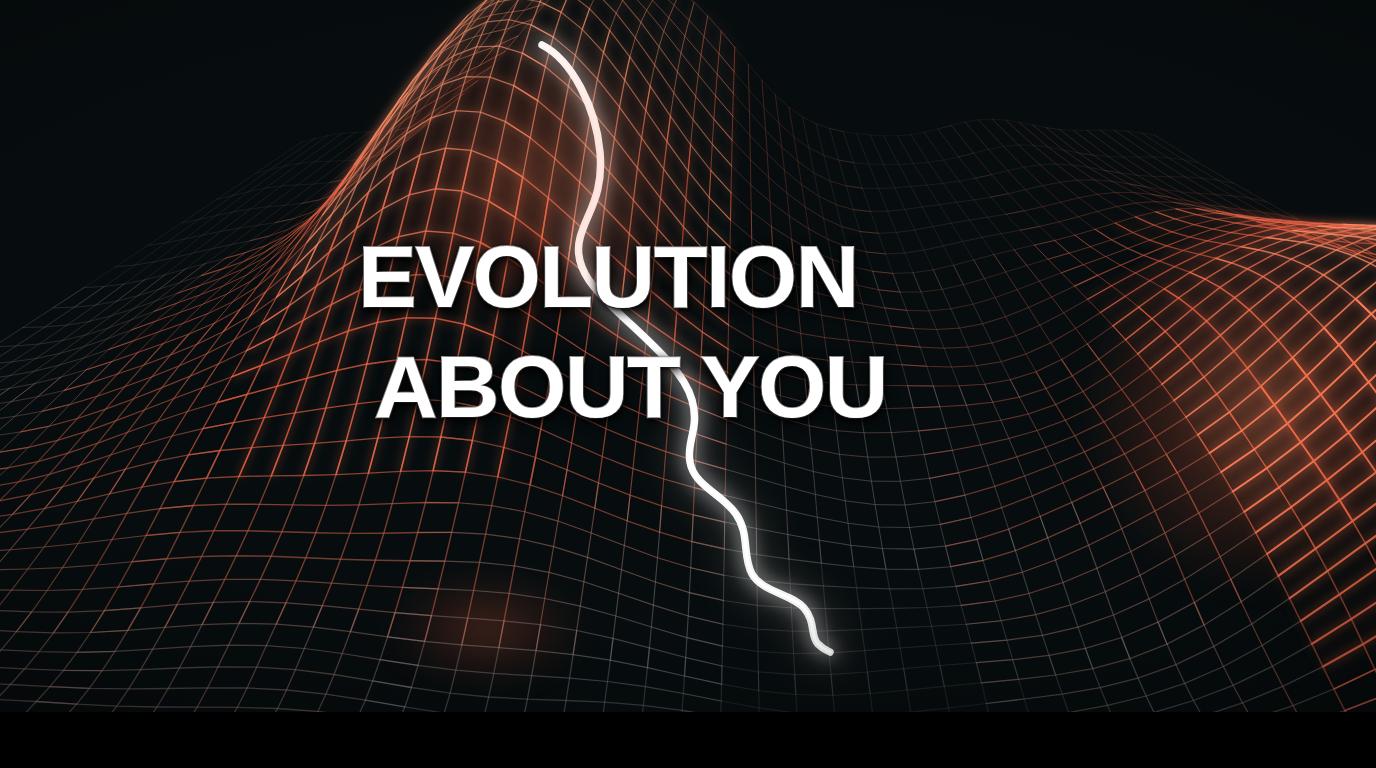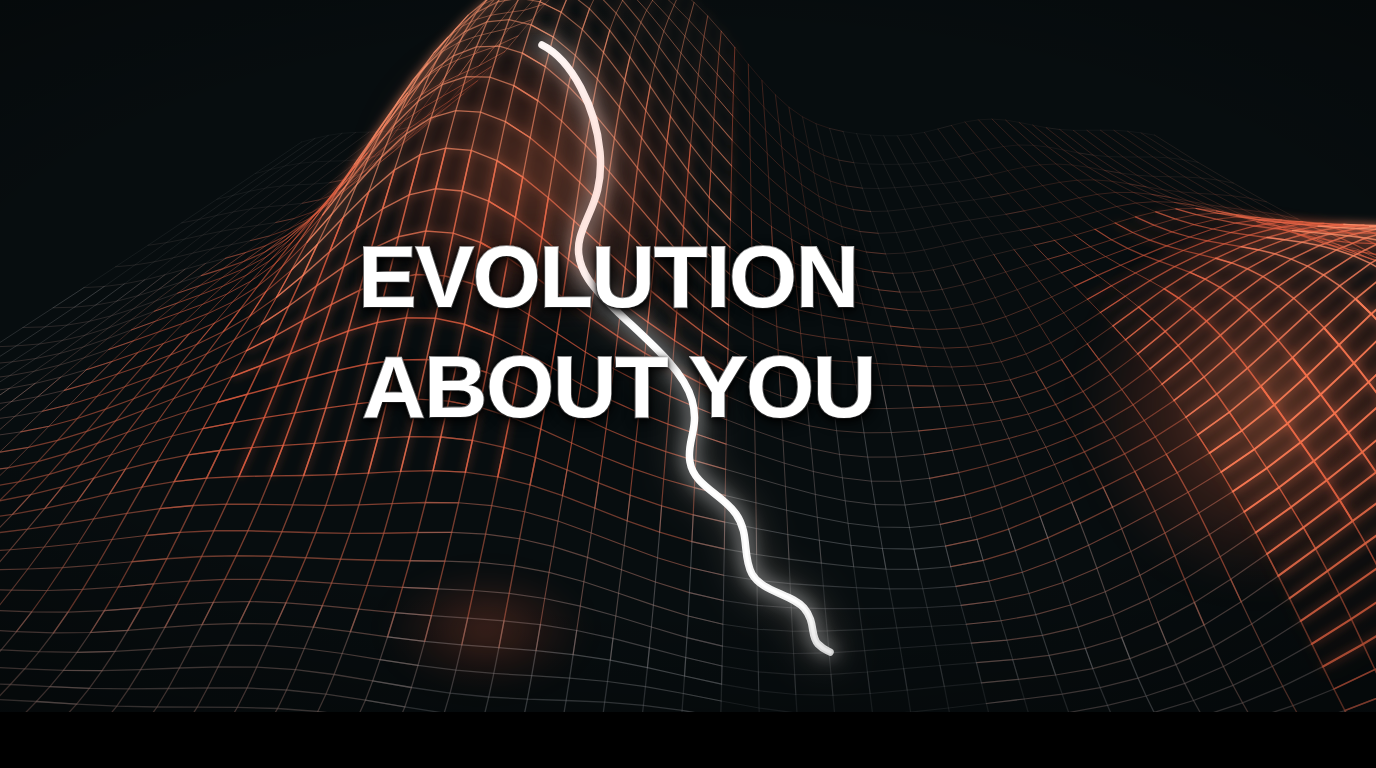--- a/index.html
+++ b/index.html
@@ -67,21 +67,21 @@
     letter-spacing:-1.5px;
     white-space:nowrap;
     text-shadow:
       0 3px 10px rgba(0,0,0,0.85),
       0 1px 3px rgba(0,0,0,0.9),
       2px 4px 14px rgba(0,0,0,0.6);
     -webkit-text-stroke:1.6px #ffffff;
     paint-order:stroke fill;
   }
   #hl-line-2{ margin-left:-92px; }
-  #hl-line-3{ margin-left:4px; }
+  #hl-line-3{ margin-left:16px; }
 </style>
 </head>
 <body>
 
 <div id="stage">
 
   <svg id="art-svg" viewBox="0 0 1376 768" preserveAspectRatio="none" aria-hidden="true">
     <defs>
       <filter id="softglow" x="-60%" y="-60%" width="220%" height="220%">
         <feGaussianBlur stdDeviation="5" result="b"></feGaussianBlur>

